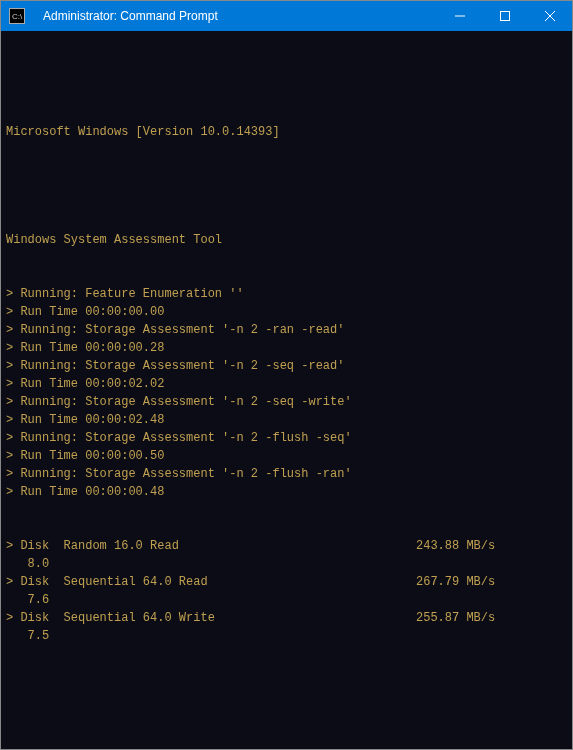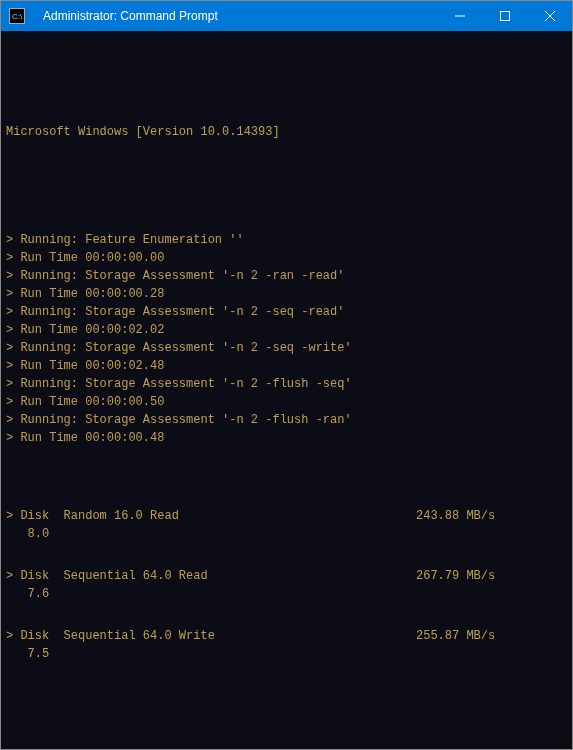--- a/index.html
+++ b/index.html
@@ -65,21 +65,20 @@
       background: #1a2a3a;
       z-index: 0;
     }
     .term-content {
       position: relative;
       z-index: 1;
     }
     .line { display: block; }
     .result-line {
       display: flex;
-      margin-top: 24px;
     }
     .result-label { width: 410px; }
     .result-value { }
   </style>
 </head>
 <body>
 
 <div class="titlebar">
   <div class="icon">
       <span>C:\</span>
@@ -103,19 +102,20 @@
         </svg>
     </div>
   </div>
 </div>
 
 <div class="terminal">
   <div class="bg-ghost"></div>
   <div class="term-content">
     <span class="line">Microsoft Windows [Version 10.0.14393]</span>
     <span class="line"> </span>
+    <span class="line">Windows System Assessment Tool</span>
     <div id="runs-container"><span class="line">&gt; Running: Feature Enumeration ''</span><span class="line">&gt; Run Time 00:00:00.00</span><span class="line">&gt; Running: Storage Assessment '-n 2 -ran -read'</span><span class="line">&gt; Run Time 00:00:00.28</span><span class="line">&gt; Running: Storage Assessment '-n 2 -seq -read'</span><span class="line">&gt; Run Time 00:00:02.02</span><span class="line">&gt; Running: Storage Assessment '-n 2 -seq -write'</span><span class="line">&gt; Run Time 00:00:02.48</span><span class="line">&gt; Running: Storage Assessment '-n 2 -flush -seq'</span><span class="line">&gt; Run Time 00:00:00.50</span><span class="line">&gt; Running: Storage Assessment '-n 2 -flush -ran'</span><span class="line">&gt; Run Time 00:00:00.48</span></div>
     <div id="results-container"><div class="result-line"><span class="result-label">&gt; Disk  Random 16.0 Read</span><span class="result-value">243.88 MB/s</span></div><span class="line">   8.0</span><div class="result-line"><span class="result-label">&gt; Disk  Sequential 64.0 Read</span><span class="result-value">267.79 MB/s</span></div><span class="line">   7.6</span><div class="result-line"><span class="result-label">&gt; Disk  Sequential 64.0 Write</span><span class="result-value">255.87 MB/s</span></div><span class="line">   7.5</span></div>
     
     
     
   </div>
 </div>
 
 </body></html>

